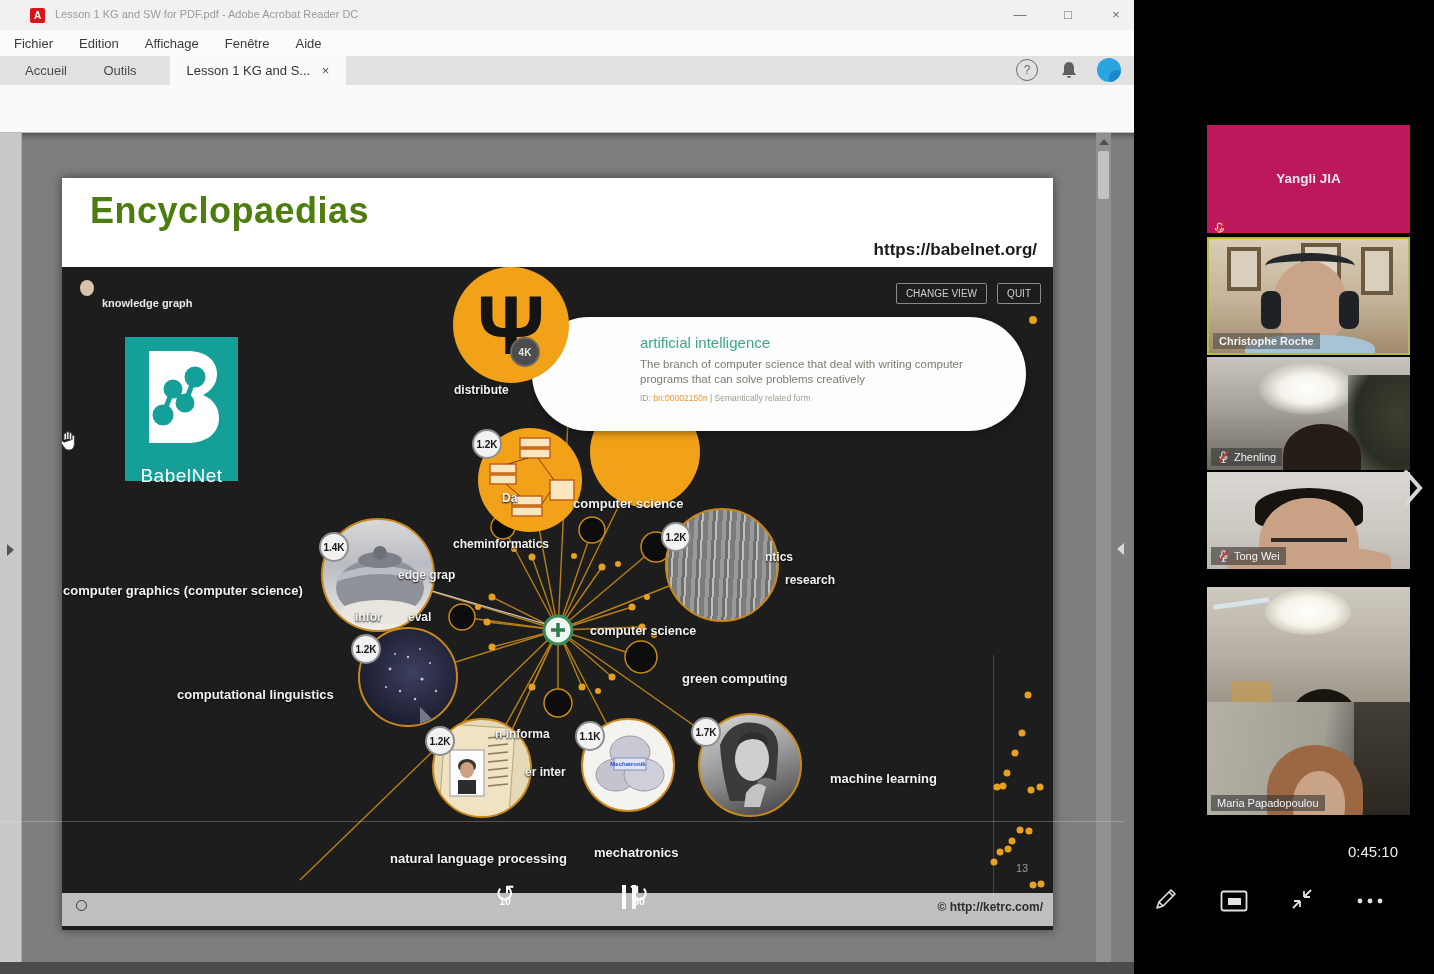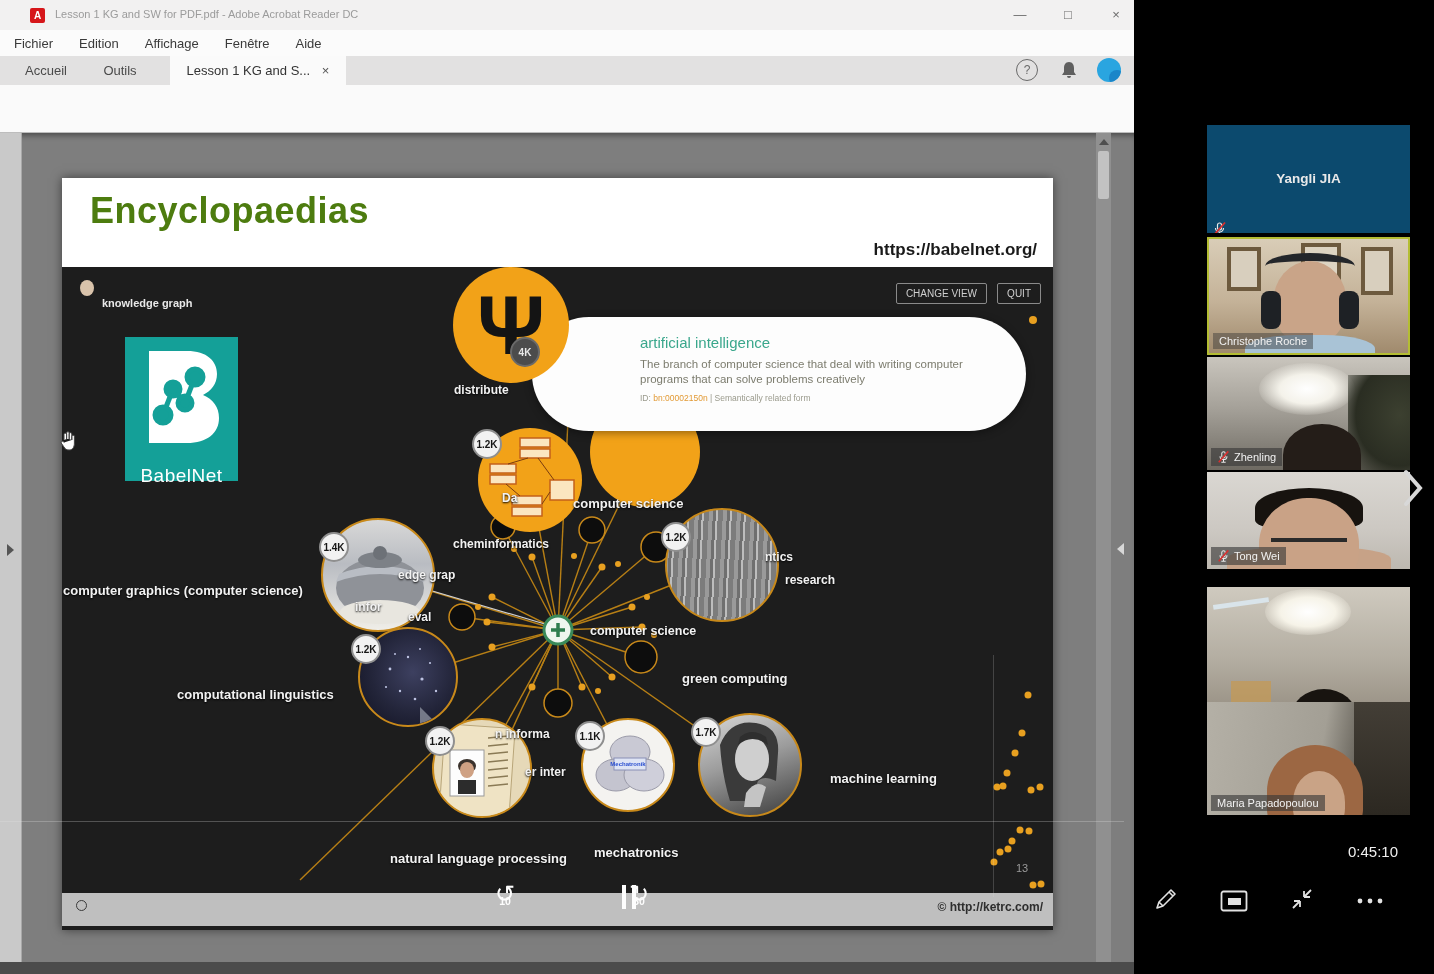--- a/index.html
+++ b/index.html
@@ -103,21 +103,21 @@
   .sc-tongwei .body { position:absolute; left:20px; bottom:-8px; width:164px; height:30px; background:#c7a287; border-radius:40% 40% 0 0; }
   .sc-luisa { background:linear-gradient(180deg,#cfcabf 0%,#b3ada1 50%,#8d8578 100%); }
   .sc-luisa .lamp { position:absolute; left:58px; top:2px; width:86px; height:46px; background:radial-gradient(ellipse at center,#ffffff 0%,#f6f3e8 45%,rgba(246,243,232,0) 78%); border-radius:50%; }
   .sc-luisa .door { position:absolute; left:24px; bottom:0; width:40px; height:52px; background:#c49a56; opacity:.75; }
   .sc-luisa .tube { position:absolute; left:6px; top:14px; width:56px; height:5px; background:#d9e4ea; transform:rotate(-8deg); }
   .sc-luisa .hair { position:absolute; left:84px; bottom:-12px; width:66px; height:56px; background:#181410; border-radius:50% 50% 0 0; }
   .sc-maria { background:linear-gradient(100deg,#b4b0a6 0%,#a39f95 55%,#4e4a42 80%,#332f29 100%); }
   .sc-maria .shelf { position:absolute; right:0; top:0; width:56px; height:113px; background:linear-gradient(180deg,#433e36 0%,#2c2821 100%); }
   .sc-maria .hair { position:absolute; left:60px; bottom:-22px; width:96px; height:92px; background:#9c6743; border-radius:50% 50% 30% 30%; }
   .sc-maria .face { position:absolute; left:86px; bottom:-18px; width:52px; height:62px; background:#c9a386; border-radius:50% 50% 40% 40%; }
-  .sc-yangli { background:#0c4a6e; }
+  .sc-yangli { background:#be185d; }
 
   .faintline-h { position:absolute; left:0; top:821px; width:1124px; height:1px; background:rgba(225,225,225,0.28); z-index:30; }
   .faintline-v { position:absolute; left:993px; top:655px; width:1px; height:242px; background:rgba(225,225,225,0.20); z-index:30; }
   .handcursor { position:absolute; left:58px; top:430px; z-index:40; }
 </style>
 </head>
 <body>
 
 <div class="screen">
 
@@ -492,21 +492,21 @@
         </div>
 
         <div class="glabel" style="left:392px; top:116px;">distribute</div>
         <div class="glabel" style="left:440px; top:224px; z-index:7;">Da</div>
         <div class="glabel" style="left:511px; top:229px; font-size:13px;">computer science</div>
         <div class="glabel" style="left:391px; top:270px;">cheminformatics</div>
         <div class="glabel" style="left:703px; top:283px;">ntics</div>
         <div class="glabel" style="left:723px; top:306px;">research</div>
         <div class="glabel" style="left:336px; top:301px;">edge grap</div>
         <div class="glabel" style="left:1px; top:316px; font-size:13px;">computer graphics (computer science)</div>
-        <div class="glabel" style="left:245px; top:333px;padding-left:48px;">infor</div>
+        <div class="glabel" style="left:245px; top:343px;padding-left:48px;">infor</div>
         <div class="glabel" style="left:346px; top:343px;">eval</div>
         <div class="glabel" style="left:528px; top:357px; font-size:12.5px;">computer science</div>
         <div class="glabel" style="left:620px; top:404px; font-size:13px;">green computing</div>
         <div class="glabel" style="left:115px; top:420px; font-size:13px;">computational linguistics</div>
         <div class="glabel" style="left:433px; top:460px; z-index:7;">n informa</div>
         <div class="glabel" style="left:463px; top:498px; z-index:7;">er inter</div>
         <div class="glabel" style="left:768px; top:504px; font-size:13px;">machine learning</div>
         <div class="glabel" style="left:328px; top:584px; font-size:13px;">natural language processing</div>
         <div class="glabel" style="left:532px; top:578px; font-size:13px;">mechatronics</div>
         <div class="pagecorner">13</div>
@@ -560,21 +560,21 @@
 
     <div class="tile speaker sc-christophe" style="top:237px; height:118px;">
       <div class="frame1"></div>
         <div class="frame2"></div>
         <div class="frame3"></div>
       <div class="band"></div>
         <div class="head"></div>
         <div class="phoneL"></div>
         <div class="phoneR"></div>
         <div class="shirt"></div>
-      <div class="nametag" style="background:rgba(55,55,55,0.45);">
+      <div class="nametag" style="background:rgba(55,55,55,0.45);font-weight:bold;">
           <span>Christophe Roche</span>
         </div>
     </div>
 
     <div class="tile sc-zhenling" style="top:357px; height:113px;">
       <div class="lamp"></div>
         <div class="plant"></div>
         <div class="hair"></div>
       <div class="nametag">
         <svg width="13" height="14" viewBox="0 0 15 16">

